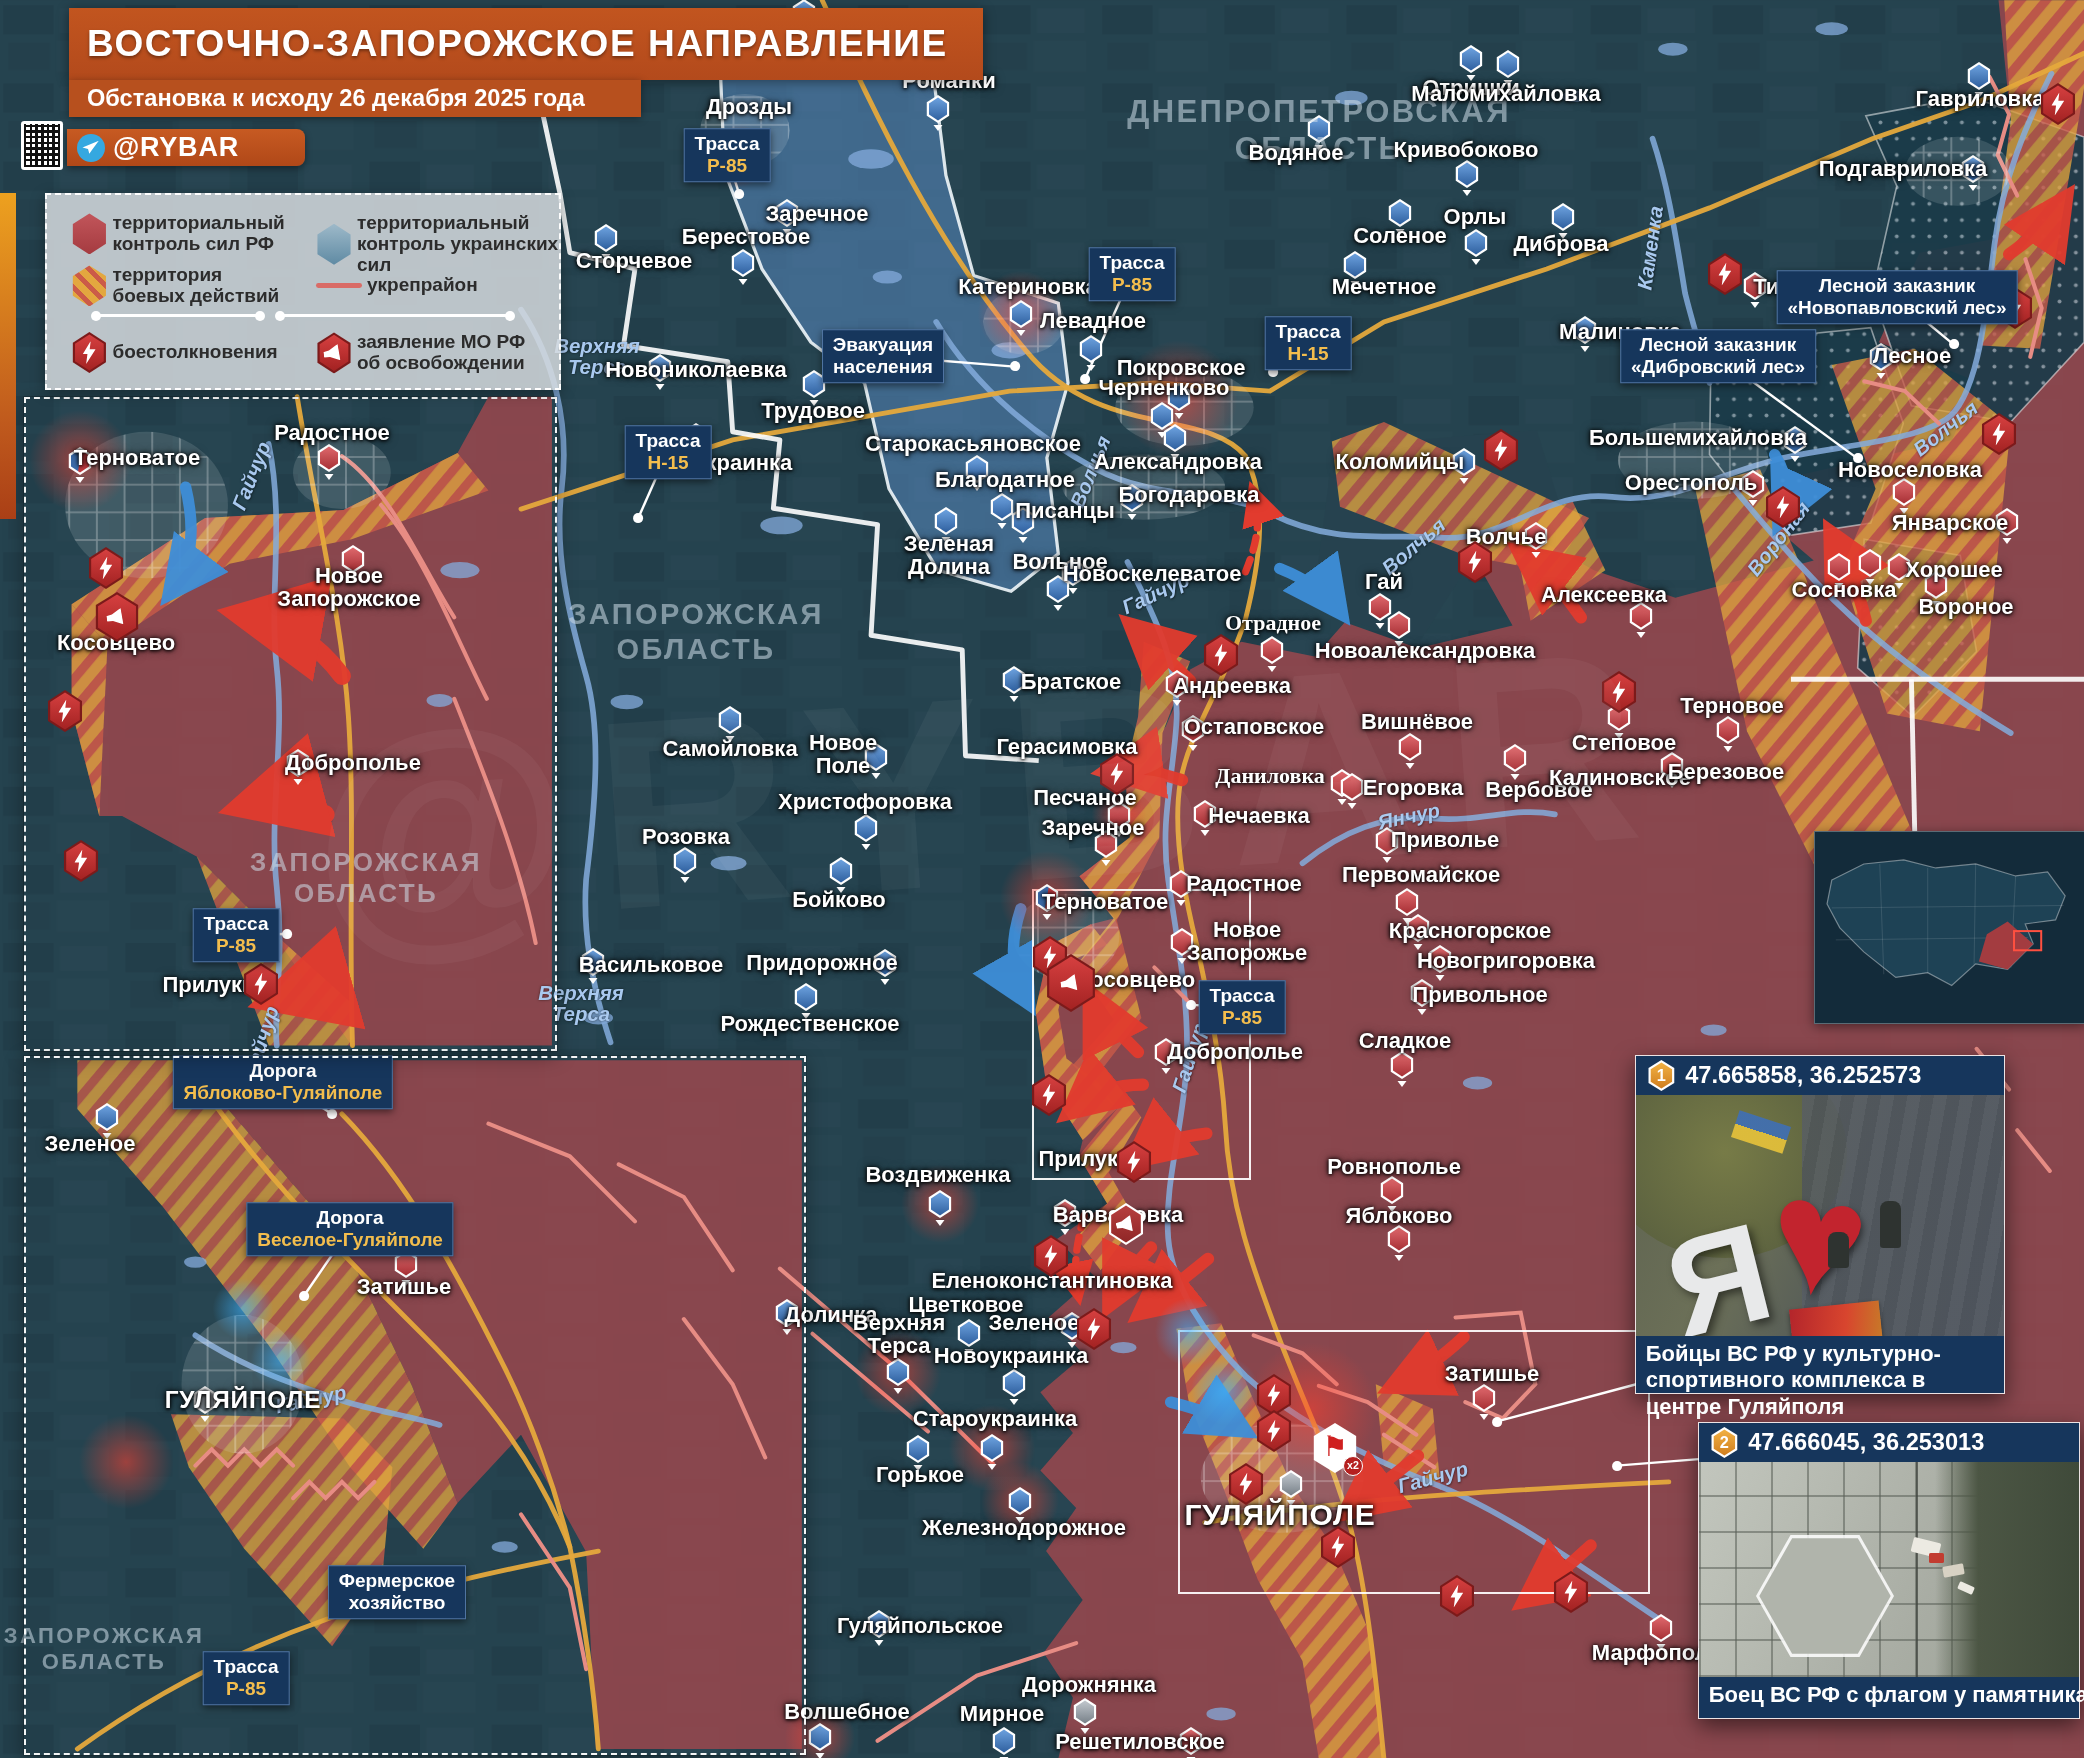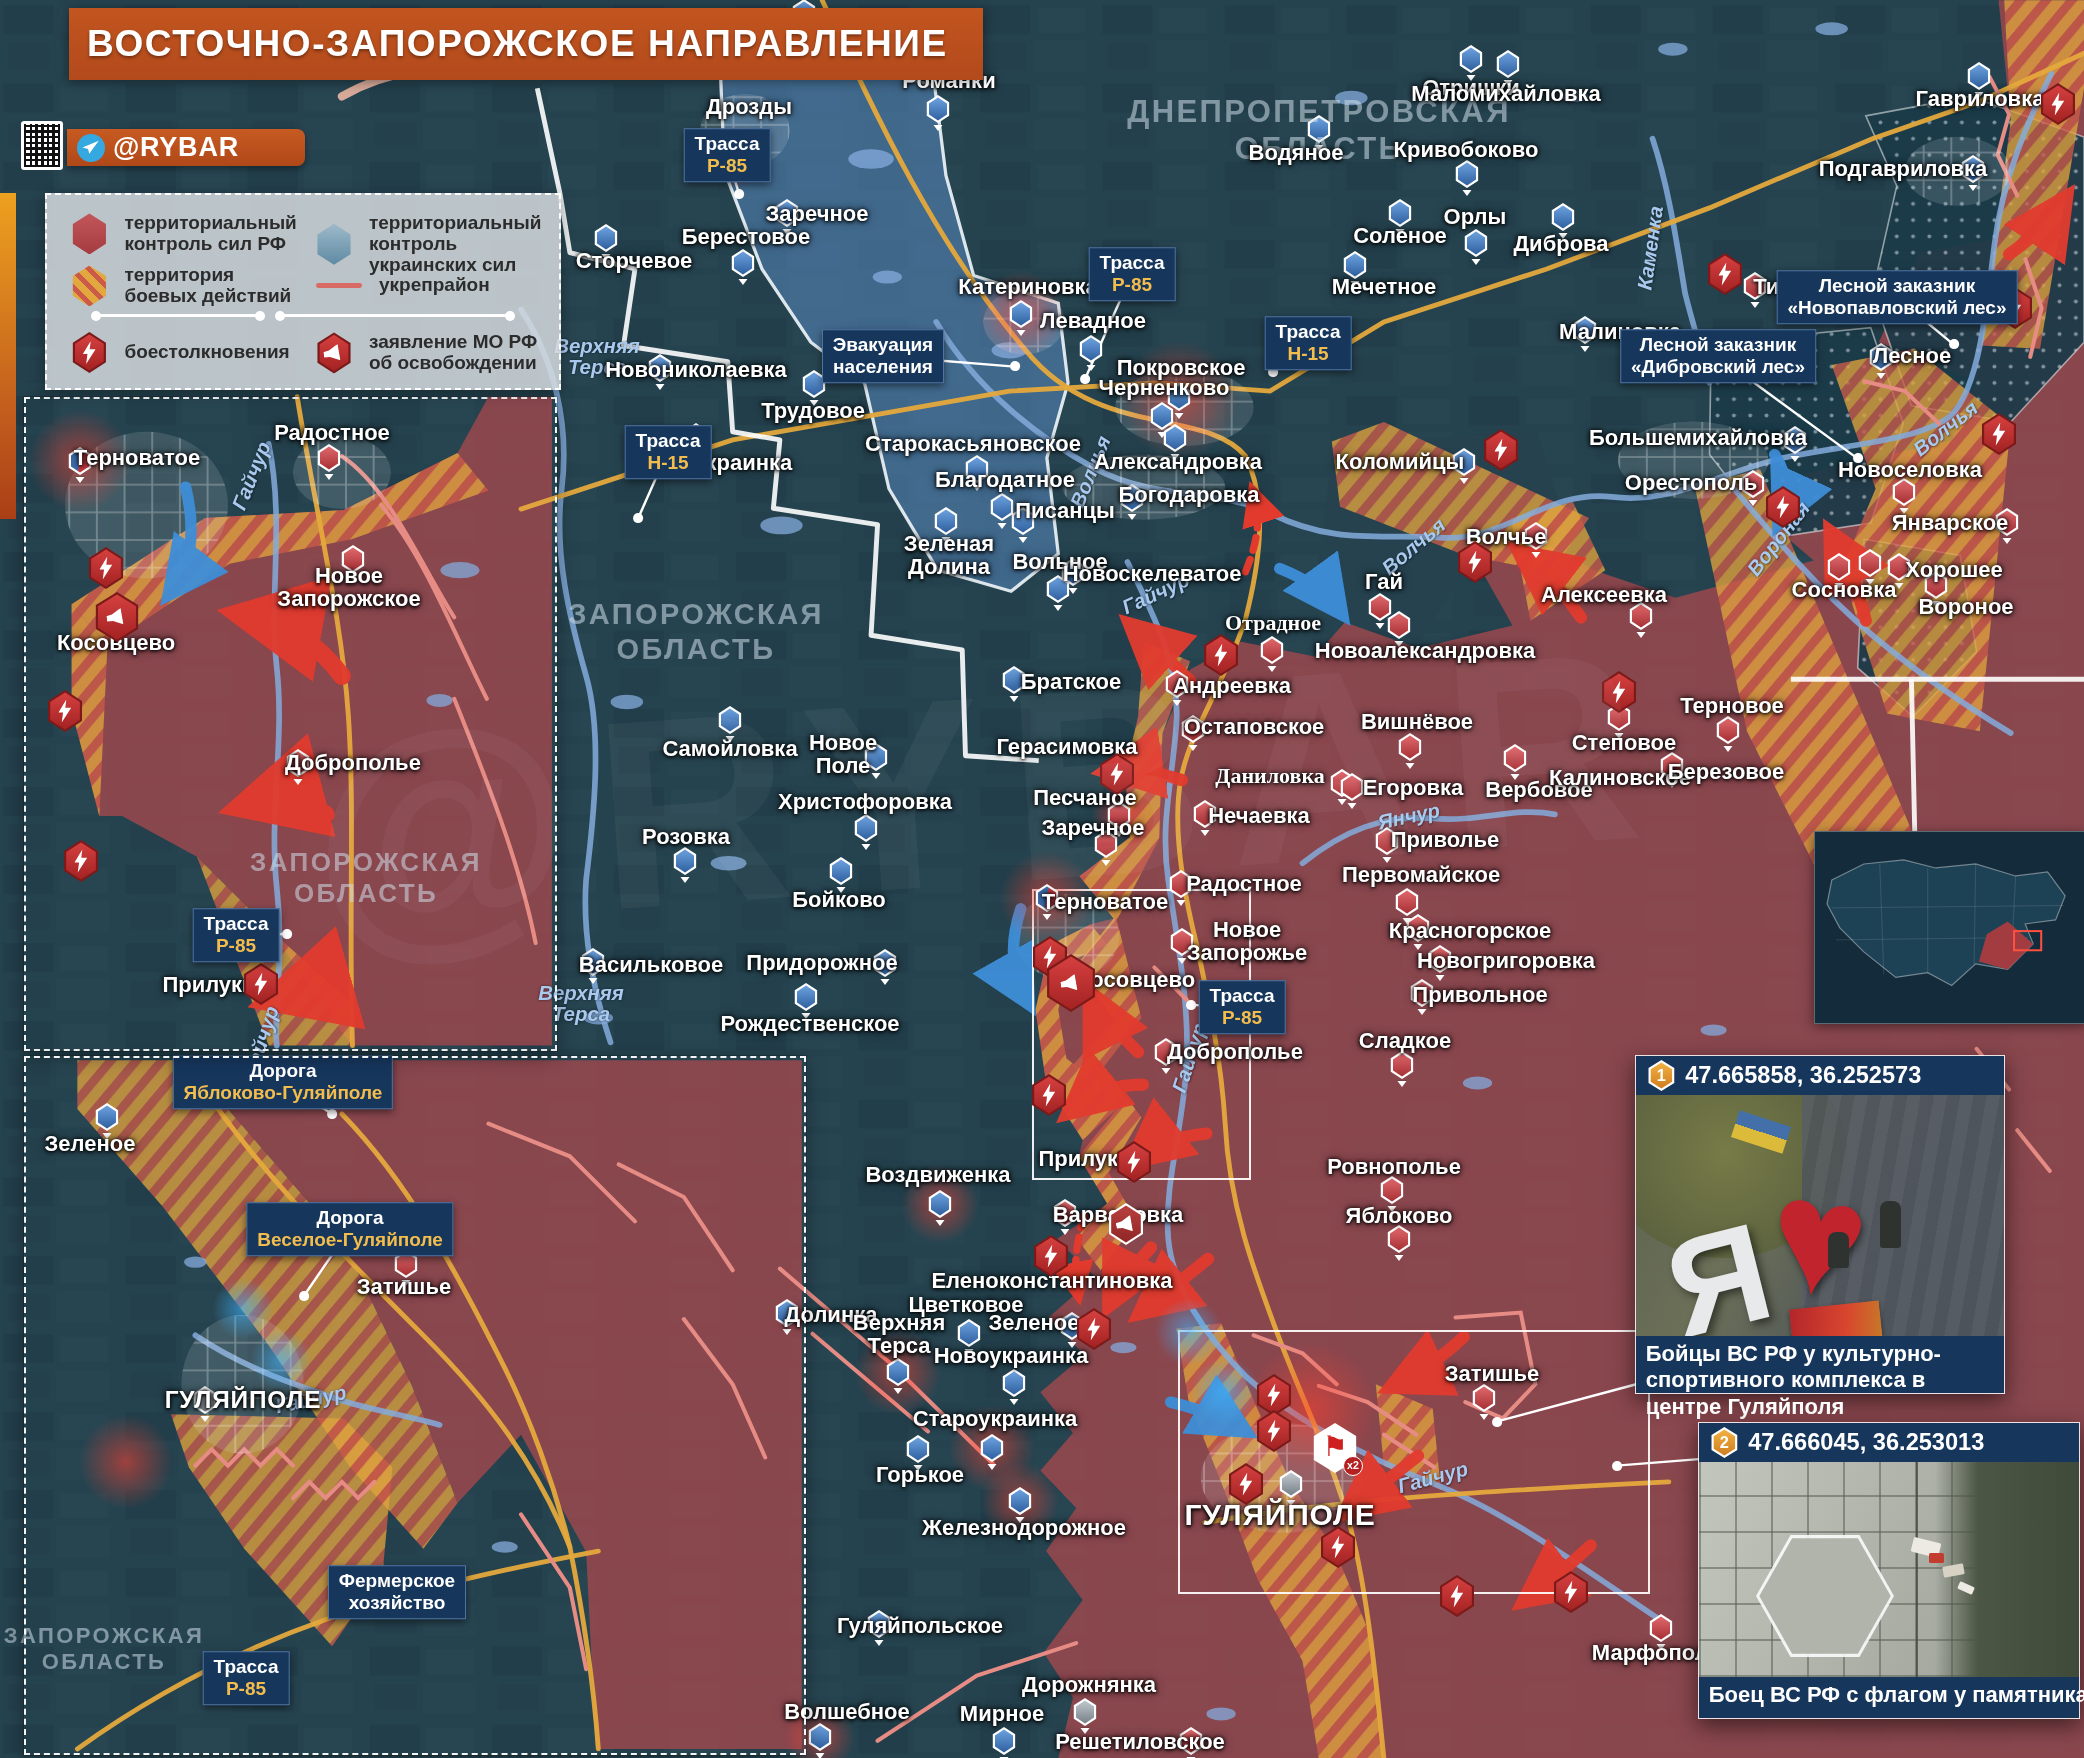--- a/index.html
+++ b/index.html
@@ -73,21 +73,21 @@
      repeating-linear-gradient(90deg,#111 0 2.4px,#fff 2.4px 5.7px);}
   .chbar{position:absolute;left:67px;top:129px;width:238px;height:37px;background:linear-gradient(180deg,#c75a22,#b04818);
          border-radius:0 8.1px 8.1px 0;z-index:10;display:flex;align-items:center;box-shadow:0 2.4px 7.3px rgba(0,0,0,.4);}
   .tg{width:28px;height:28px;border-radius:50%;background:#35a8e0;margin:0 8.1px 0 9.8px;position:relative;}
   .tg::after{content:"";position:absolute;left:5.7px;top:7.3px;width:16.3px;height:13px;background:#fff;
              clip-path:polygon(100% 0,0 52%,34% 64%,42% 100%,58% 70%,100% 0);}
   .chbar b{color:#fff;font-size:27px;letter-spacing:0.8px;}
   
   .legend{position:absolute;left:45px;top:193px;width:516px;height:197px;z-index:9;
           background:rgba(214,219,222,.85);border:2.4px dashed #fdfdfd;box-sizing:border-box;box-shadow:0 3.3px 13px rgba(0,0,0,.35);}
-  .lrow{position:absolute;display:flex;align-items:center;gap:17px;}
+  .lrow{position:absolute;display:flex;align-items:center;gap:5px;}
   .lhex{width:36px;height:41px;flex:0 0 auto;clip-path:polygon(50% 0,96% 26%,96% 74%,50% 100%,4% 74%,4% 26%);}
   .lhex.red{background:linear-gradient(180deg,#c2565b,#a53b40);border:none;}
   .lhex.blue{background:linear-gradient(180deg,#9db9c9,#5f8aa3);}
   .lhex.stripe{background:repeating-linear-gradient(45deg,#cb5b48 0 4.9px,#e3a73f 4.9px 12.2px);}
   .ltxt{color:#2c2c2c;font-weight:700;font-size:19px;line-height:1.1;}
   .lline{width:46px;height:5.7px;background:#d96b66;border-radius:2.4px;flex:0 0 auto;}
   .ldeco{position:absolute;height:3.3px;background:#fff;border-radius:1.6px;}
   .ldot{position:absolute;width:9.8px;height:9.8px;border-radius:50%;background:#fff;}
   .lstrip{position:absolute;left:0;top:193px;width:16.3px;height:326px;z-index:8;
           background:linear-gradient(180deg,#eda11f,#c05a1d 70%,#aa3f16);}
@@ -1214,20 +1214,23 @@
         <div class="">хозяйство</div>
       </div>
     </div>
 
   <div class="frame" style="left:24.4px;top:397px;width:529px;height:650px;"></div>
   <div class="frame" style="left:24.4px;top:1056px;width:778px;height:695px;"></div>
 
   <div class="banner">
     <h1>ВОСТОЧНО-ЗАПОРОЖСКОЕ НАПРАВЛЕНИЕ</h1>
   </div>
+  <div class="subbanner">
+    <div>Обстановка к исходу 26 декабря 2025 года</div>
+  </div>
   <div class="qr">
       <div class="q"></div>
     </div>
   <div class="chbar">
     <div class="tg"></div>
     <b>@RYBAR</b>
   </div>
 
   <div class="lstrip"></div>
   <div class="legend">

